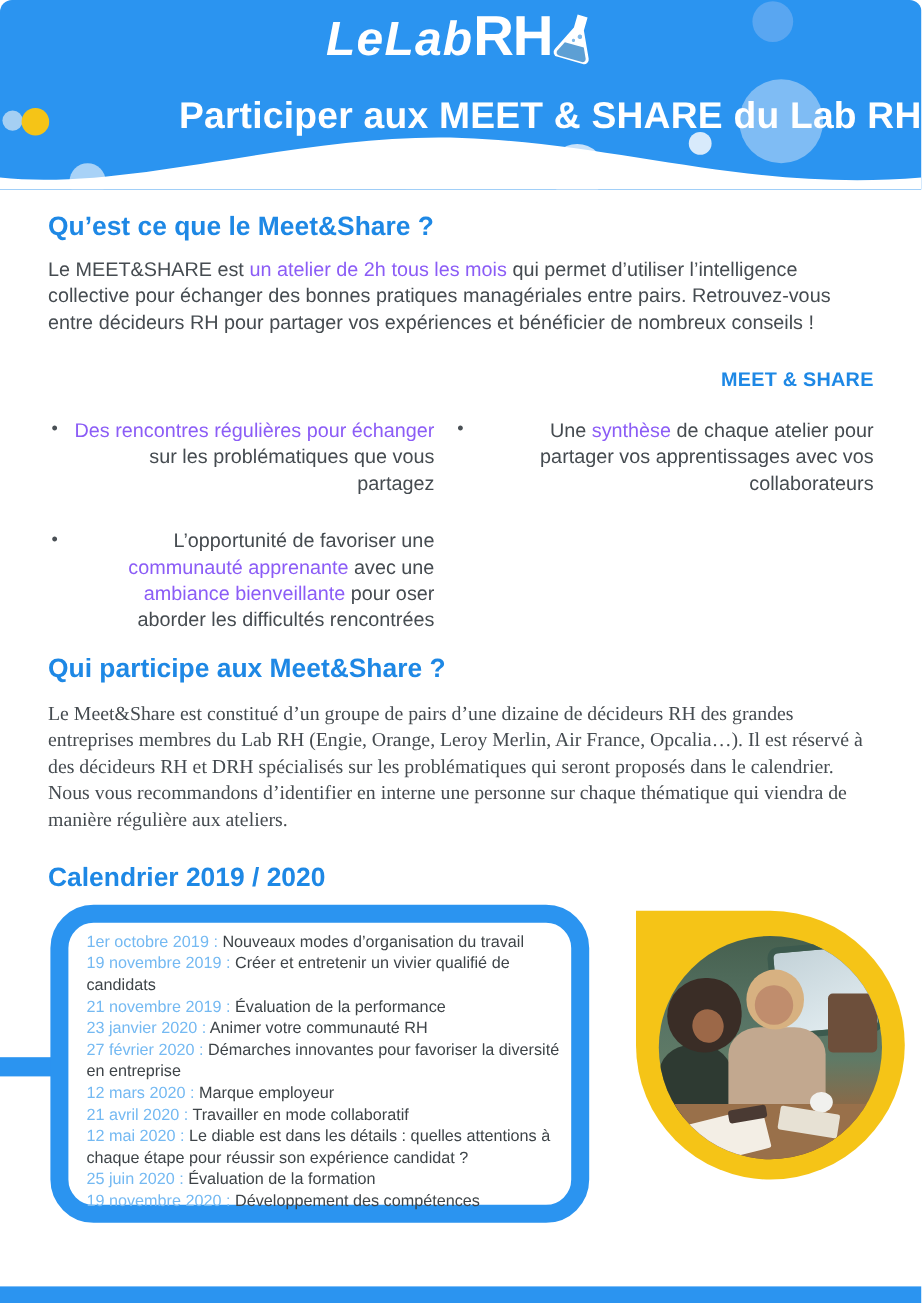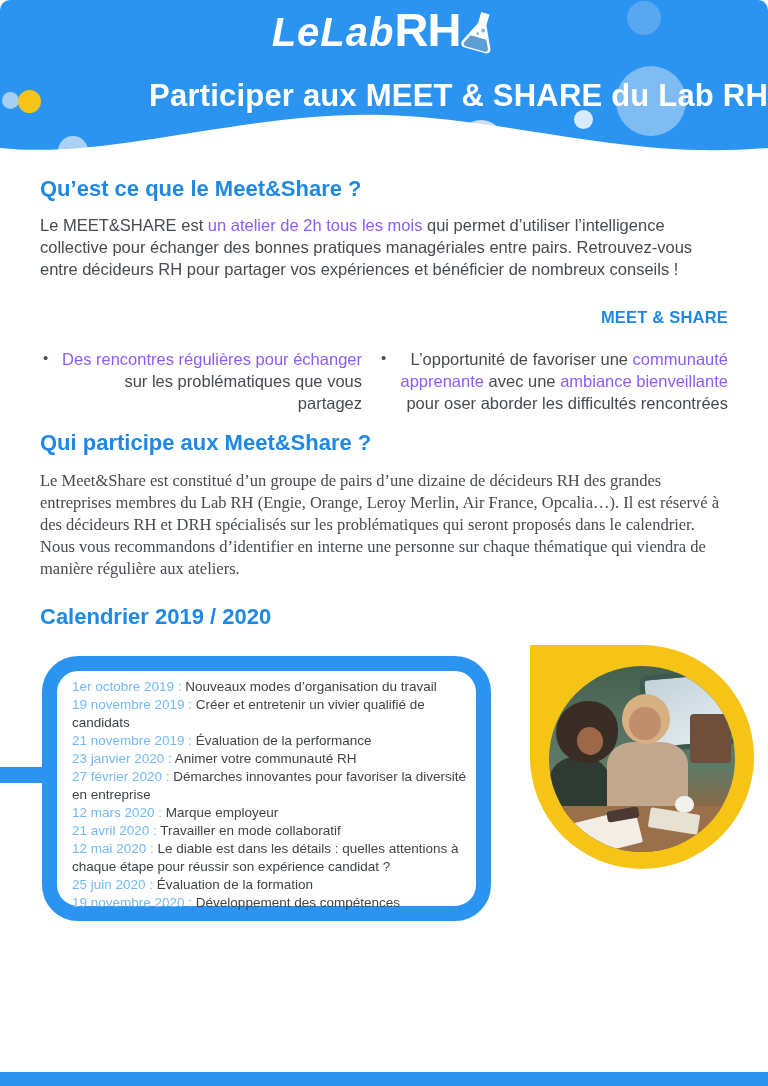--- a/index.html
+++ b/index.html
@@ -49,21 +49,21 @@
   .h-who { margin-top:18px; }
   .p2 { margin:16px 0 0 0;font-family:Liberation Serif, serif; }
   .h-cal { margin-top:26px; }
   
   .cal-zone { position:relative; height:292px; margin-top:0; }
   .left-tab { position:absolute; left:0; top:139px; width:46px; height:16px; background:#2b94f0; }
   .cal-box {
     position:absolute; left:42px; top:12px; width:449px; height:265px;
     box-sizing:border-box; border:15px solid #2b94f0; border-radius:36px;
     background:#ffffff; padding:7px 8px 0 15px;
-    font-size:13.5px; line-height:18px; color:#3e4448;margin-top:16px;
+    font-size:13.5px; line-height:18px; color:#3e4448;
   }
   .cal-date { color:#74b9f2; }
   .cal-topic { color:#3e4448; }
   
   .photo-wrap { position:absolute; left:530px; top:17px; width:224px; height:224px; }
   .photo-bg { position:absolute; inset:0; background:#f5c417; border-radius:0 50% 50% 50%; }
   .photo-circle {
     position:absolute; left:19px; top:21px; width:186px; height:186px;
     border-radius:50%; overflow:hidden;
     background:linear-gradient(180deg,#46604f 0%,#587465 38%,#5f7a66 55%,#8a6a48 76%,#6e523a 100%);
@@ -120,20 +120,21 @@
   <div class="main">
 
     <h2 class="section-heading h-what">Qu’est ce que le Meet&amp;Share ?</h2>
 
     <p class="p1"><span>Le MEET&amp;SHARE est </span><span class="accent">un atelier de 2h tous les mois</span><span> qui permet d’utiliser l’intelligence collective pour échanger des bonnes pratiques managériales entre pairs. Retrouvez-vous entre décideurs RH pour partager vos expériences et bénéficier de nombreux conseils !</span></p>
 
     <h3 class="center-heading">MEET &amp; SHARE</h3>
 
     <ul class="bullets">
       <li class="bullet"><span class="accent">Des rencontres régulières pour échanger</span><span> sur les problématiques que vous partagez</span></li>
+      <li class="bullet"><span>Une </span><span class="accent">synthèse</span><span> de chaque atelier pour partager vos apprentissages avec vos collaborateurs</span></li>
       <li class="bullet"><span>L’opportunité de favoriser une </span><span class="accent">communauté apprenante</span><span> avec une </span><span class="accent">ambiance bienveillante</span><span> pour oser aborder les difficultés rencontrées</span></li>
     </ul>
 
     <h2 class="section-heading h-who">Qui participe aux Meet&amp;Share ?</h2>
 
     <p class="p2">Le Meet&amp;Share est constitué d’un groupe de pairs d’une dizaine de décideurs RH des grandes entreprises membres du Lab RH (Engie, Orange, Leroy Merlin, Air France, Opcalia…). Il est réservé à des décideurs RH et DRH spécialisés sur les problématiques qui seront proposés dans le calendrier. Nous vous recommandons d’identifier en interne une personne sur chaque thématique qui viendra de manière régulière aux ateliers.</p>
 
     <h2 class="section-heading h-cal">Calendrier 2019 / 2020</h2>
   </div>
 

